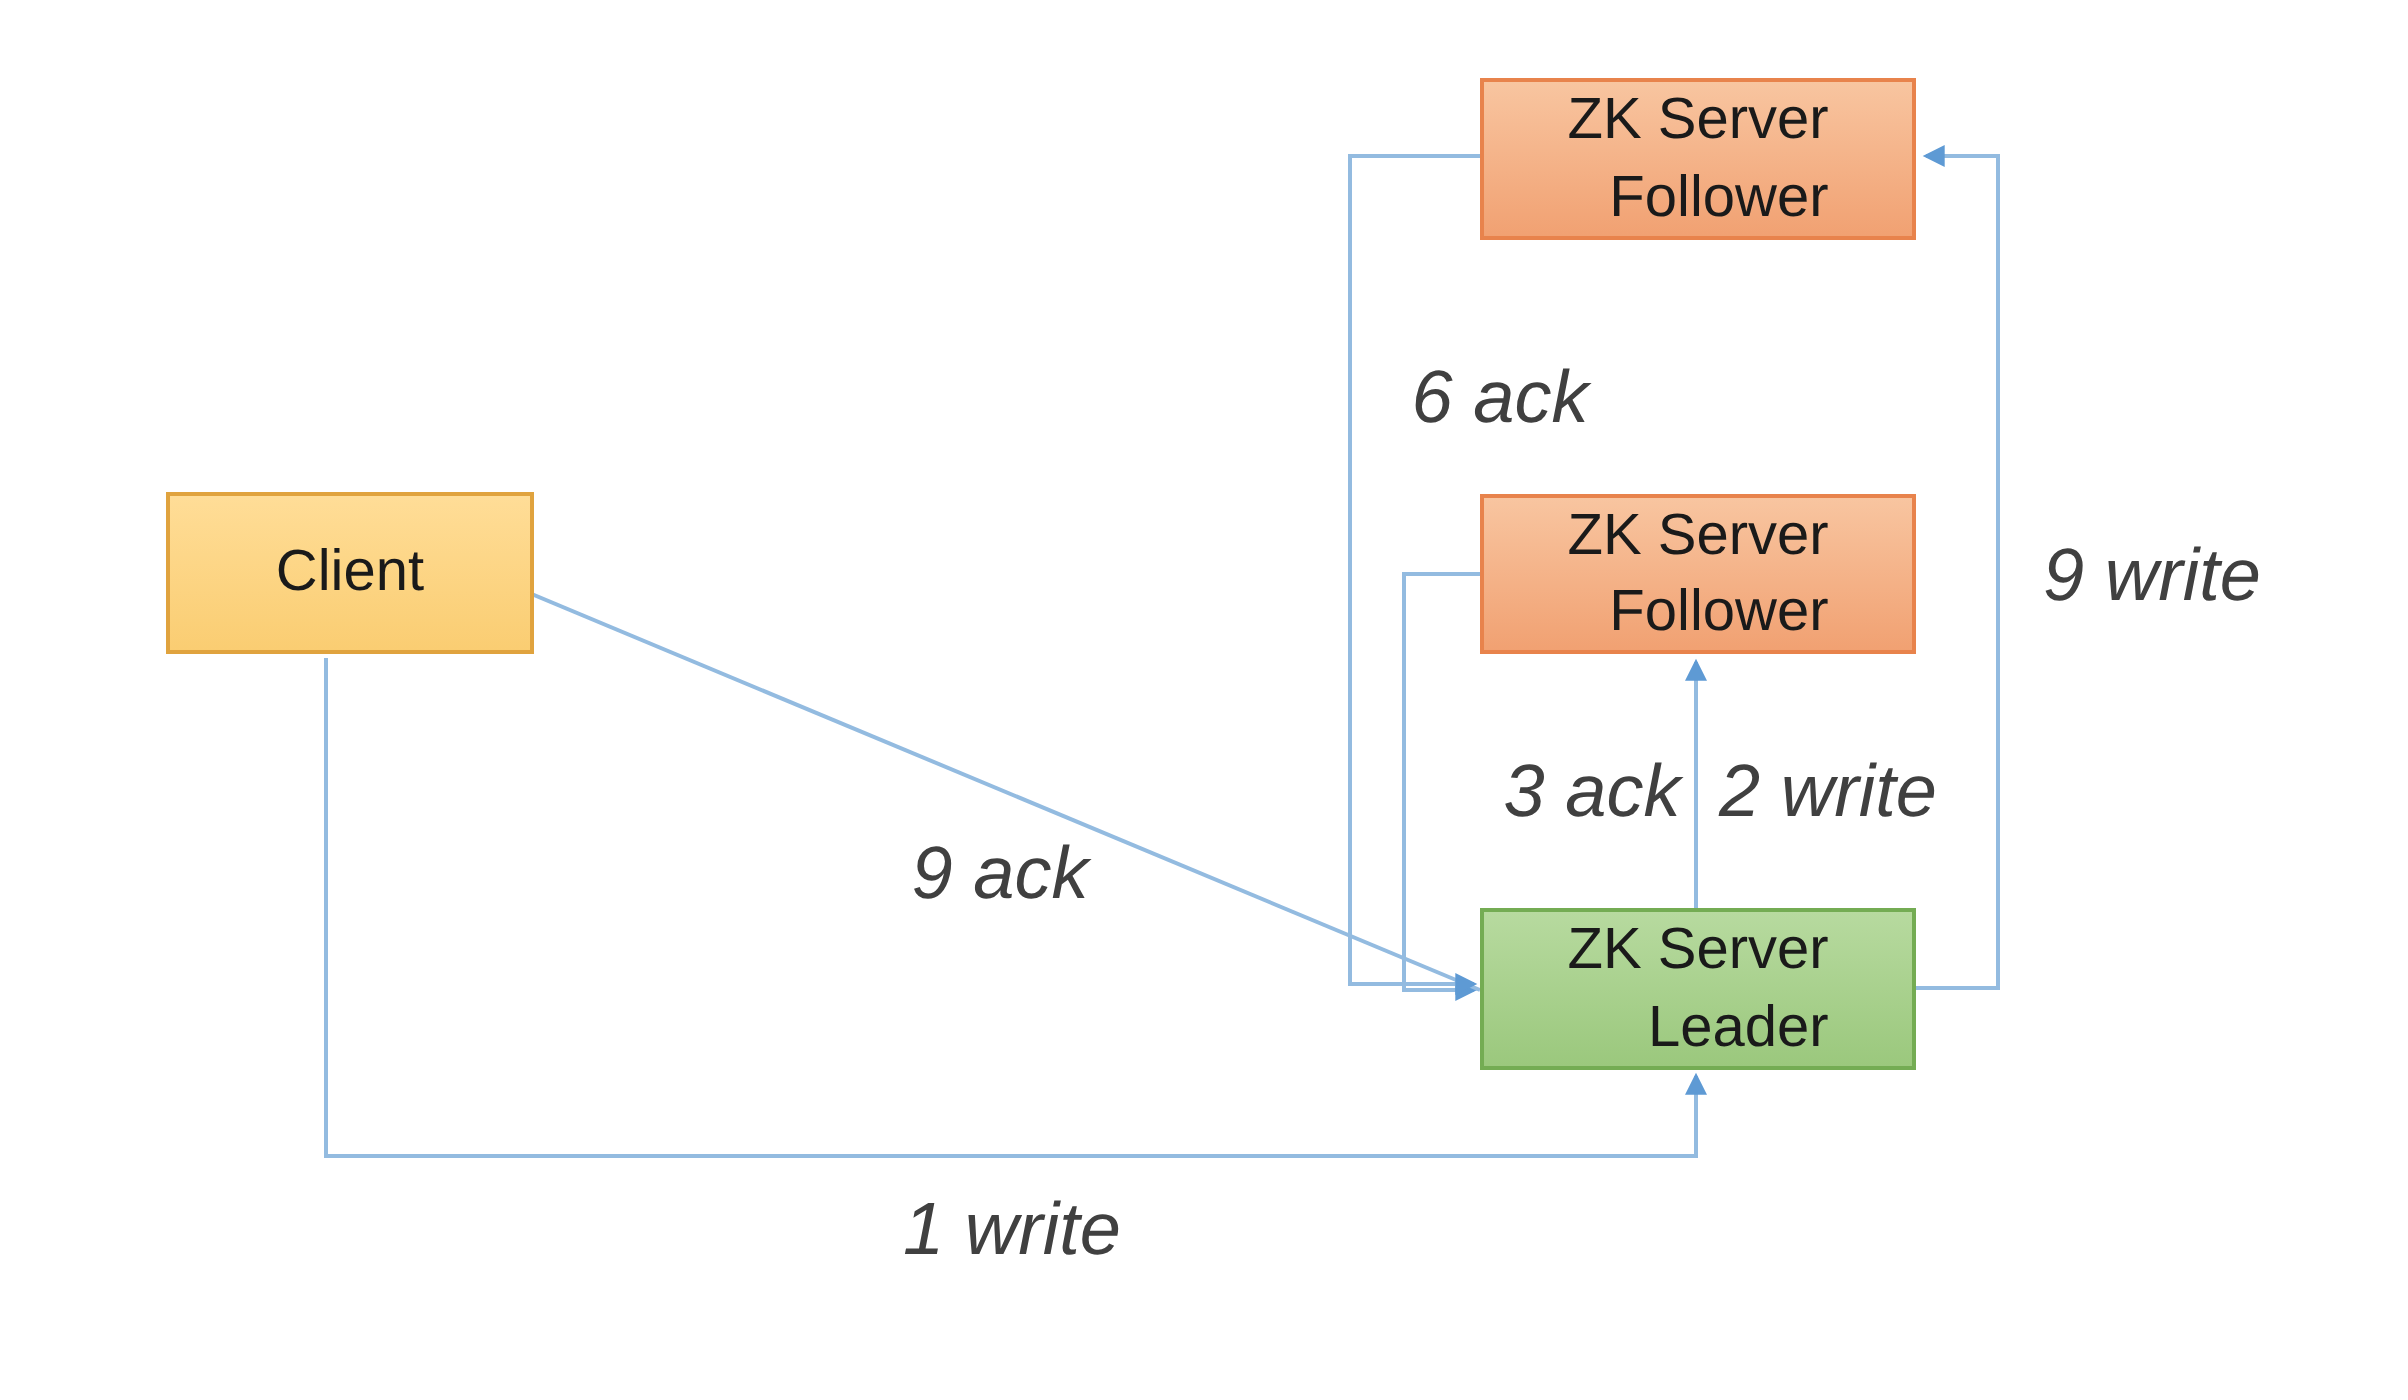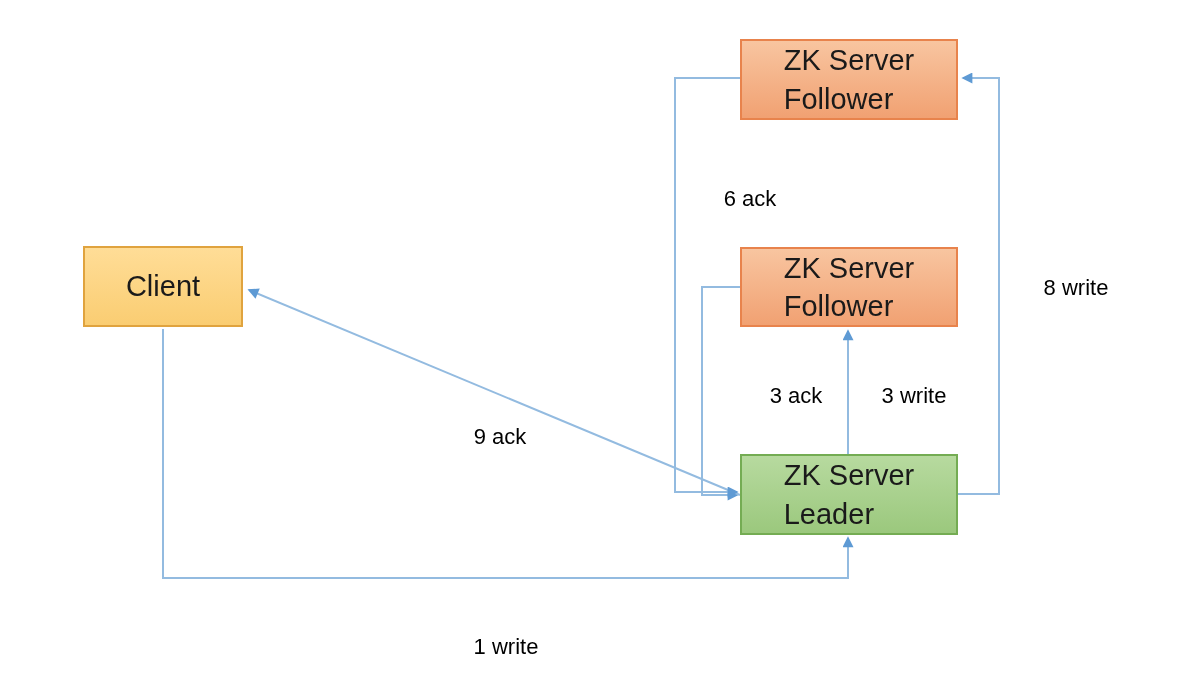--- a/index.html
+++ b/index.html
@@ -14,21 +14,21 @@
   svg.connectors {
     position: absolute;
     left: 0; top: 0;
     width: 1204px; height: 700px;
   }
   .node {
     position: absolute;
     display: flex;
     align-items: center;
     justify-content: center;
-    text-align: left;
+    text-align: right;
     font-size: 29px;
     line-height: 1.32;
     color: #1a1a1a;
     box-sizing: border-box;
   }
   .node span { white-space: pre-line; }
   .node.follower {
     background: linear-gradient(#F8C5A0, #F1A172);
     border: 2px solid #E8834C;
   }
@@ -36,23 +36,24 @@
     background: linear-gradient(#FFDD97, #FACD72);
     border: 2px solid #E0A33E;
   }
   .node.leader {
     background: linear-gradient(#B7DA9F, #9BC87D);
     border: 2px solid #74AC53;
   }
   .edge-label {
     position: absolute;
     transform: translate(-50%, -50%);
-    font-size: 22px;
-    color: #000000;
+    font-size: 37px;
+    color: #404040;
     white-space: nowrap;
+    font-style: italic;
   }
 </style>
 </head>
 <body>
 
 <div class="canvas">
 
   <svg class="connectors" viewBox="0 0 1204 700" xmlns="http://www.w3.org/2000/svg">
     <defs>
       <marker id="arrowhead" viewBox="0 0 10 10" refX="8.5" refY="5" markerWidth="13" markerHeight="11" orient="auto-start-reverse" markerUnits="userSpaceOnUse">
@@ -66,44 +67,44 @@
 
     <polyline points="740,287 702,287 702,495 737,495" fill="none" stroke="#93BBE0" stroke-width="2" marker-end="url(#arrowhead)"></polyline>
 
     <polyline points="740,495 249,290" fill="none" stroke="#93BBE0" stroke-width="2" marker-end="url(#arrowhead)"></polyline>
 
     <polyline points="958,494 999,494 999,78 963,78" fill="none" stroke="#93BBE0" stroke-width="2" marker-end="url(#arrowhead)"></polyline>
 
     <polyline points="740,78 675,78 675,492 737,492" fill="none" stroke="#93BBE0" stroke-width="2" marker-end="url(#arrowhead)"></polyline>
   </svg>
 
-  <div class="node client" style="left:83px; top:246px; width:160px; height:81px;">
+  <div class="node client" style="left:83px; top:246px; width:184px; height:81px;">
     <span>Client</span>
   </div>
 
   <div class="node follower" style="left:740px; top:39px; width:218px; height:81px;">
     <span>ZK Server
 Follower</span>
   </div>
 
   <div class="node follower" style="left:740px; top:247px; width:218px; height:80px;">
     <span>ZK Server
 Follower</span>
   </div>
 
   <div class="node leader" style="left:740px; top:454px; width:218px; height:81px;">
     <span>ZK Server
 Leader</span>
   </div>
 
-  <div class="edge-label" style="left:506px; top:647px;">1 write</div>
+  <div class="edge-label" style="left:506px; top:615px;">1 write</div>
 
-  <div class="edge-label" style="left:914px; top:396px;">3 write</div>
+  <div class="edge-label" style="left:914px; top:396px;">2 write</div>
 
   <div class="edge-label" style="left:754px; top:396px;margin-left:42px;">3 ack</div>
 
   <div class="edge-label" style="left:500px; top:437px;">9 ack</div>
 
-  <div class="edge-label" style="left:1076px; top:288px;">8 write</div>
+  <div class="edge-label" style="left:1076px; top:288px;">9 write</div>
 
   <div class="edge-label" style="left:750px; top:199px;">6 ack</div>
 
 </div>
 
 </body></html>

